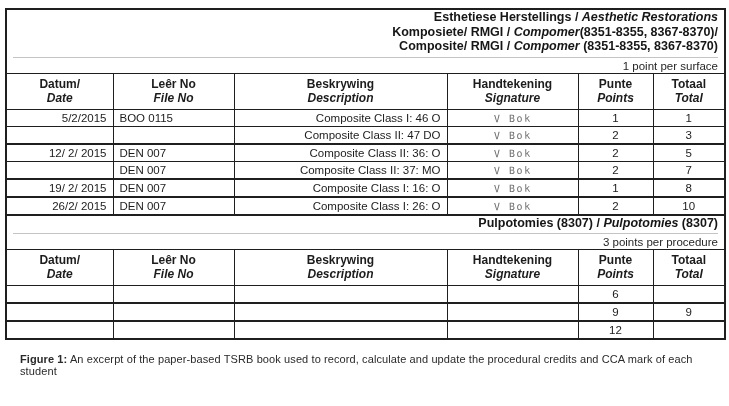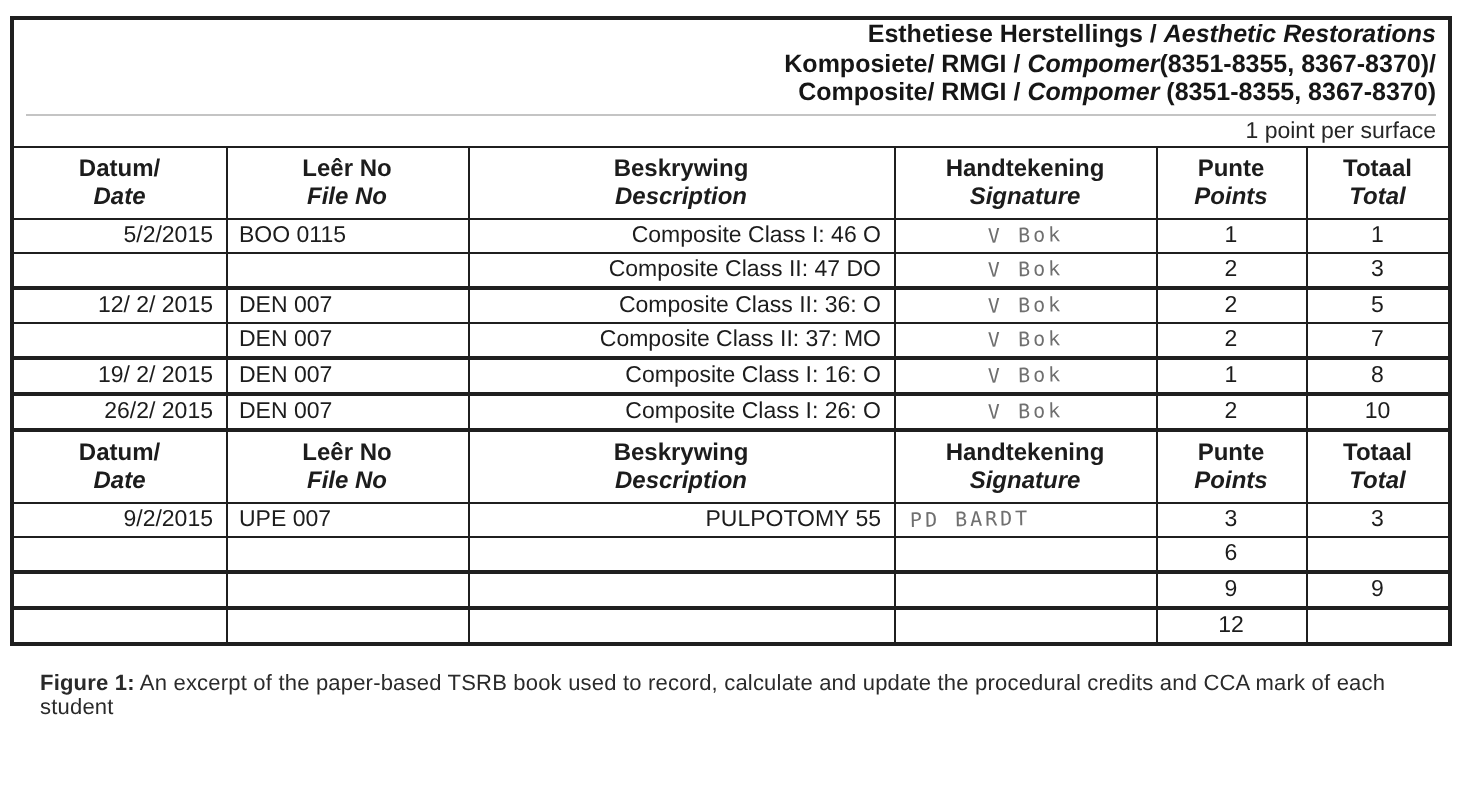--- a/index.html
+++ b/index.html
@@ -162,20 +162,27 @@
     </tr>
     <tr class="r ge">
       <td class="c-date">26/2/ 2015</td>
       <td class="c-file">DEN 007</td>
       <td class="c-desc">Composite Class I: 26: O</td>
       <td class="c-sig"><span class="sig">V Bok</span></td>
       <td class="c-num">2</td>
       <td class="c-num">10</td>
     </tr>
 
+    <tr>
+      <td class="section-head" colspan="6">
+        <div class="title-line"><span>Pulpotomies (8307) / </span><span class="it">Pulpotomies</span><span> (8307)</span></div>
+        <div class="head-rule"></div>
+        <div class="points-note">3 points per procedure</div>
+      </td>
+    </tr>
 
     <tr class="colhead">
       <th>
             <span class="af">Datum/</span>
             <span class="en">Date</span>
           </th>
       <th>
             <span class="af">Leêr No</span>
             <span class="en">File No</span>
           </th>
@@ -190,28 +197,20 @@
       <th>
             <span class="af">Punte</span>
             <span class="en">Points</span>
           </th>
       <th>
             <span class="af">Totaal</span>
             <span class="en">Total</span>
           </th>
     </tr>
 
-    <tr class="r">
-      <td class="c-date">9/2/2015</td>
-      <td class="c-file">UPE 007</td>
-      <td class="c-desc">PULPOTOMY 55</td>
-      <td class="c-sig left"><span class="sig">PD BARDT</span></td>
-      <td class="c-num">3</td>
-      <td class="c-num">3</td>
-    </tr>
     <tr class="r ge">
       <td class="c-date"></td>
       <td class="c-file"></td>
       <td class="c-desc"></td>
       <td class="c-sig"><span class="sig"></span></td>
       <td class="c-num">6</td>
       <td class="c-num"></td>
     </tr>
     <tr class="r ge">
       <td class="c-date"></td>

